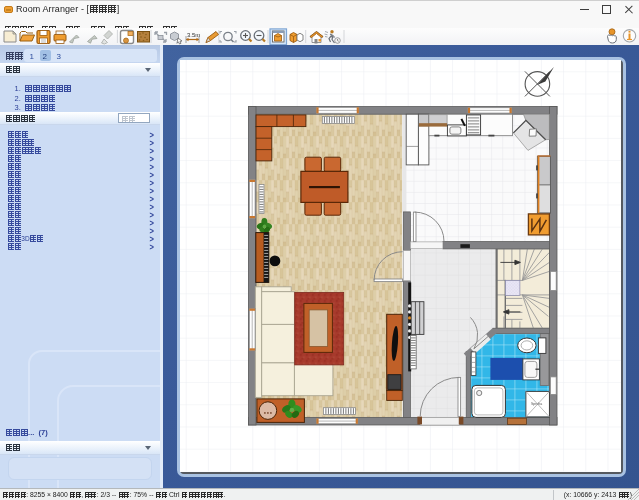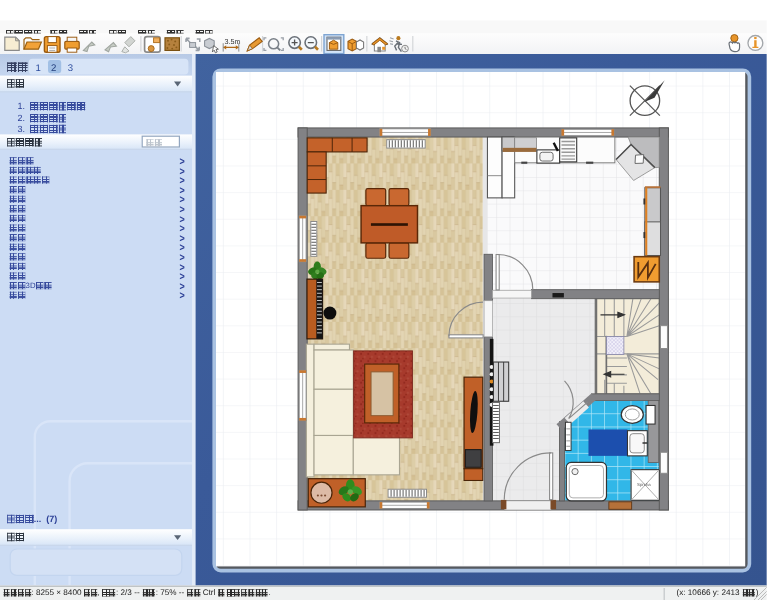--- a/index.html
+++ b/index.html
@@ -60,20 +60,27 @@
   background:#eff1f1; border-top:1px solid #b4b8bb; font-size:6.8px; color:#1a1a1a; }
 #status .lt { position:absolute; left:3px; top:2.2px; white-space:nowrap; }
 #status .rt { position:absolute; right:7px; top:2.2px; }
 #sep1 { position:absolute; left:553px; top:1px; width:1px; height:10px; background:#c2c6c9; }
 #grip { position:absolute; right:0; bottom:0; width:12px; height:12px;
   background:linear-gradient(135deg, transparent 50%, transparent 54%, #bbb 54%, #bbb 58%, transparent 58%, transparent 66%, #bbb 66%, #bbb 70%, transparent 70%, transparent 78%, #bbb 78%, #bbb 82%, transparent 82%); }
 </style>
 </head>
 <body>
 <div id="win">
+  <div id="title">
+    <div id="ticon"></div>
+    <div class="txt">Room Arranger - [<span class="z z8" style="color:#222"></span><span class="z z8" style="color:#222"></span><span class="z z8" style="color:#222"></span>]</div>
+    <div class="wbtn" id="bmin" style="left:570px"></div>
+    <div class="wbtn" id="bmax" style="left:592px"></div>
+    <div class="wbtn" id="bclose" style="left:614px"></div>
+  </div>
   <div id="menu">
     <span class="mi" style="left:4px"><span class="z z7" style="color:#222"></span><span class="z z7" style="color:#222"></span><span class="z z7" style="color:#222"></span><span class="z z7" style="color:#222"></span></span>
     <span class="mi" style="left:41px"><span class="z z7" style="color:#222"></span><span class="z z7" style="color:#222"></span></span>
     <span class="mi" style="left:65.5px"><span class="z z7" style="color:#222"></span><span class="z z7" style="color:#222"></span></span>
     <span class="mi" style="left:90px"><span class="z z7" style="color:#222"></span><span class="z z7" style="color:#222"></span></span>
     <span class="mi" style="left:114.5px"><span class="z z7" style="color:#222"></span><span class="z z7" style="color:#222"></span></span>
     <span class="mi" style="left:138.5px"><span class="z z7" style="color:#222"></span><span class="z z7" style="color:#222"></span></span>
     <span class="mi" style="left:162.5px"><span class="z z7" style="color:#222"></span><span class="z z7" style="color:#222"></span></span>
   </div>
   <div id="tbar">

